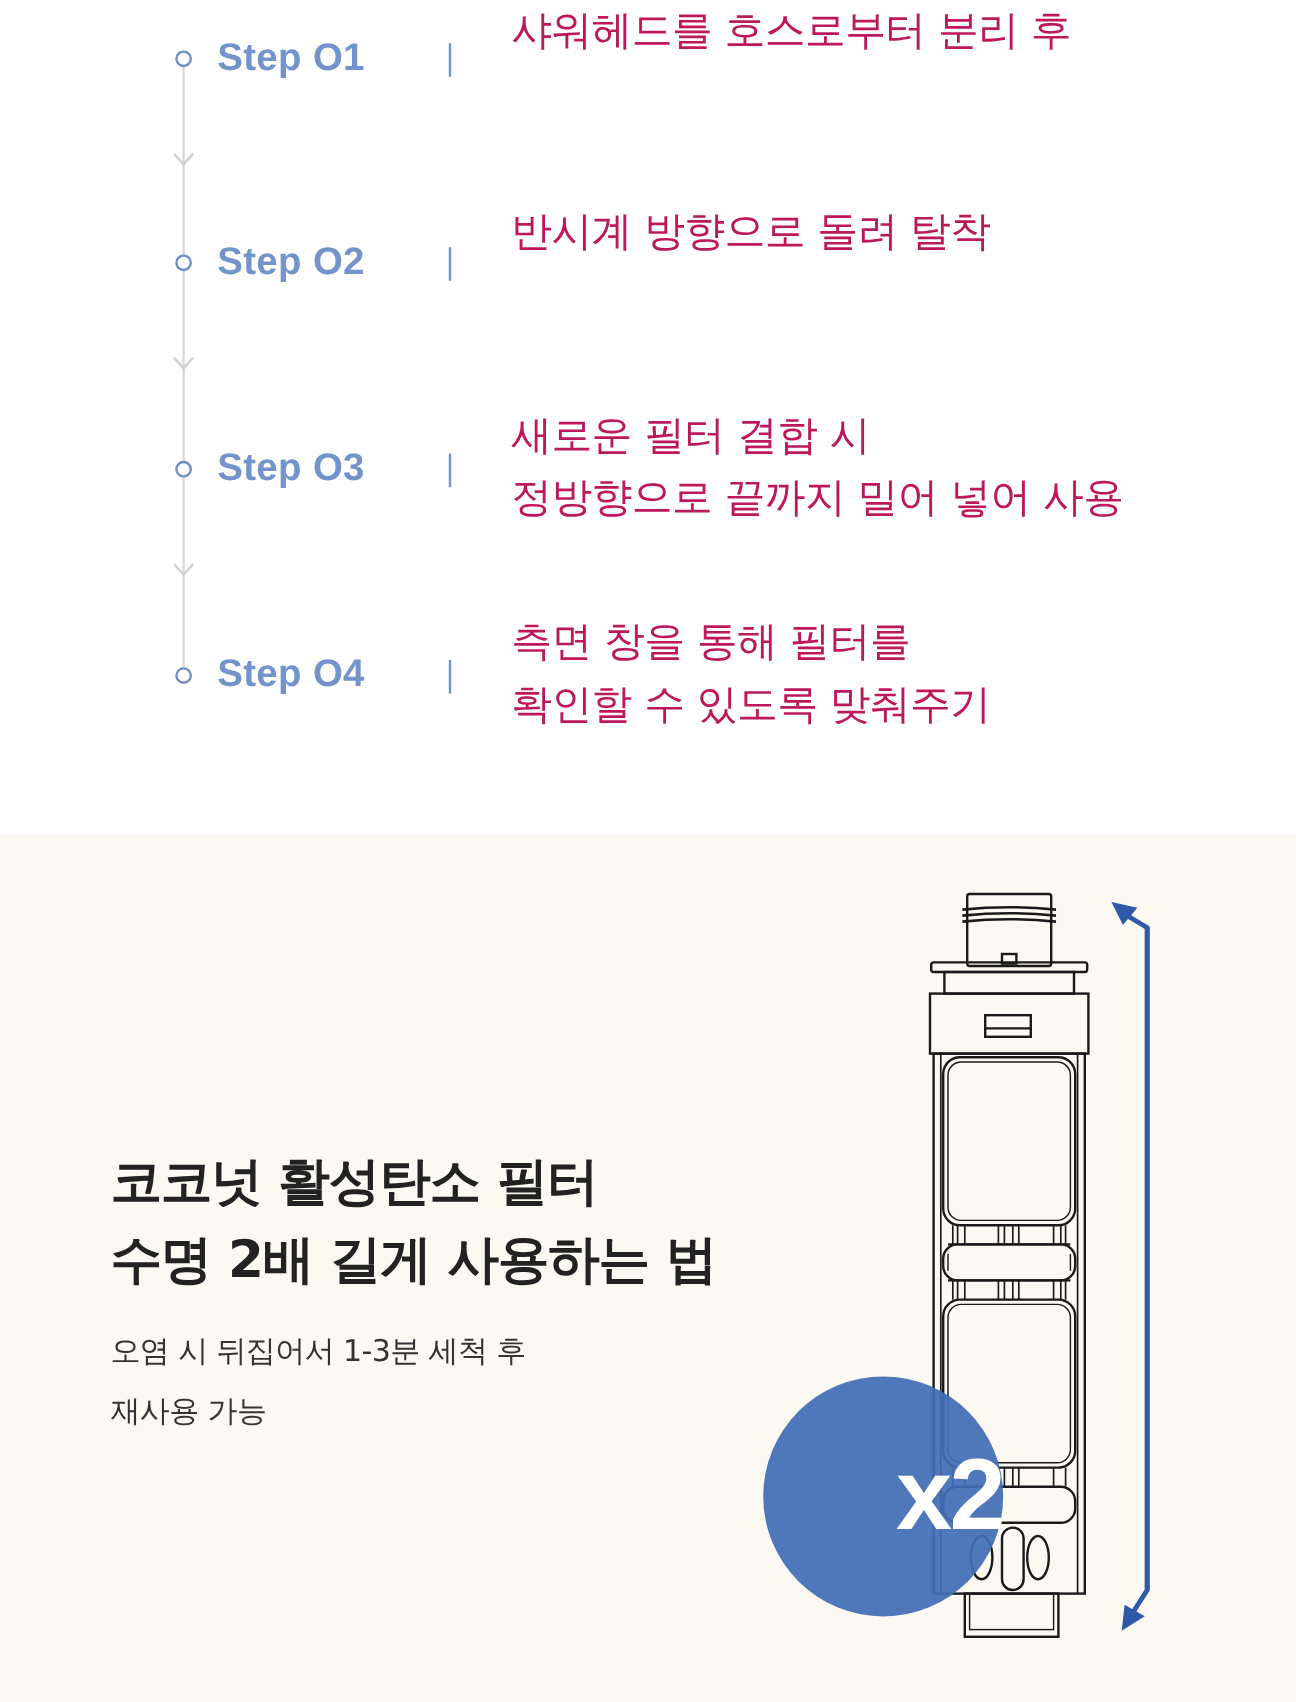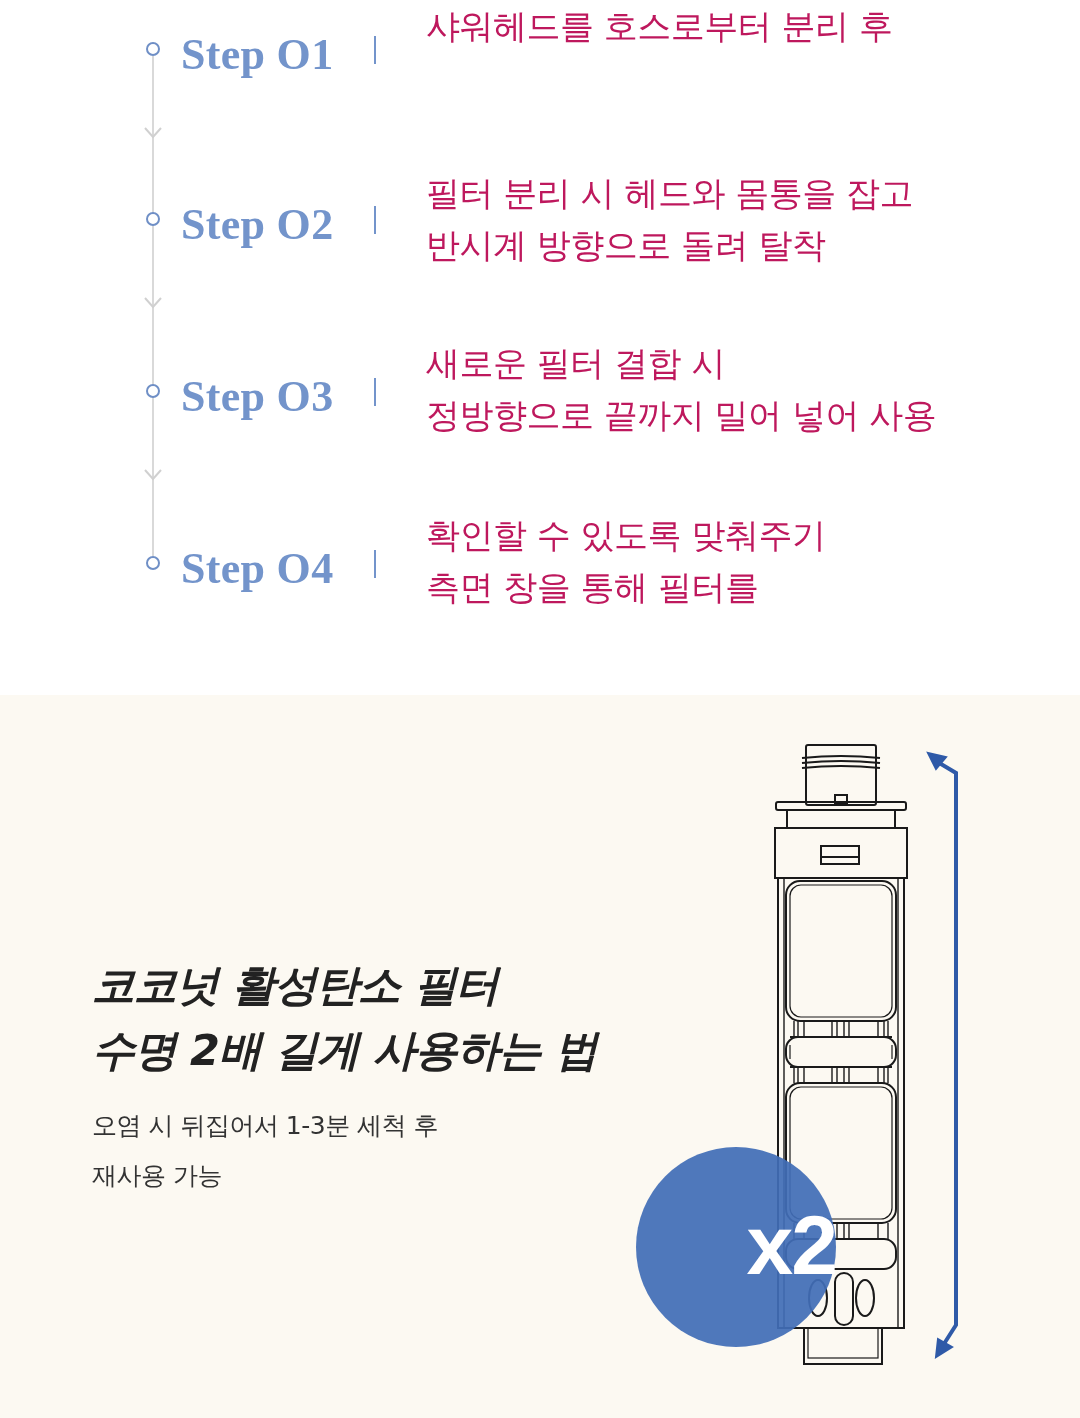--- a/index.html
+++ b/index.html
@@ -13,36 +13,36 @@
     }
     .arrow-chev { position: absolute; left: 143px; width: 20px; height: 14px; }
     .step {
       position: absolute; left: 0; width: 1080px; height: 110px;
     }
     .step .dot {
       position: absolute; left: 146px; width: 14px; height: 14px; border: 2px solid #6f8fc6;
       border-radius: 50%; background: #fff;
     }
     .step .label {
-      position: absolute; left: 181px; font-family: Liberation Serif, serif; font-weight: 700;
-      font-size: 44px; color: #7394cb; letter-spacing: 0.3px; white-space: nowrap;
+      position: absolute; left: 181px; font-family: Liberation Sans, sans-serif; font-weight: 700;
+      font-size: 32px; color: #7394cb; letter-spacing: 0.3px; white-space: nowrap;
     }
     .step .sep {
       position: absolute; left: 374px; width: 2px; height: 28px; background: #7394cb;
     }
     .step .desc {
       position: absolute; left: 426px; font-size: 34px; line-height: 52px; color: #be185d;
       white-space: nowrap; letter-spacing: -0.5px;
     }
 
     
     .promo { position: absolute; left: 0; top: 695px; width: 1080px; height: 723px; background: #fcf9f2; }
     .promo .title {
       position: absolute; left: 92px; top: 258px; font-size: 43px; line-height: 65px; font-weight: 700;
-      color: #222; letter-spacing: -1px; white-space: nowrap; font-style: italic;
+      color: #222; letter-spacing: -1px; white-space: nowrap;
     }
     .promo .subtitle {
       position: absolute; left: 92px; top: 406px; font-size: 25px; line-height: 50px; color: #333;
       letter-spacing: -0.5px; white-space: nowrap;
     }
     .filter-svg { position: absolute; left: 760px; top: 40px; width: 240px; height: 640px; }
     .badge {
       position: absolute; left: 636px; top: 452px; width: 200px; height: 200px; border-radius: 50%;
       background: rgba(66, 110, 183, 0.93); display: flex; align-items: center; justify-content: flex-end;
     }
@@ -74,42 +74,41 @@
     <div class="desc" style="top:0px">
       <div>샤워헤드를 호스로부터 분리 후</div>
     </div>
   </div>
 
   <div class="step" style="top:170px">
     <div class="dot" style="top:42px"></div>
     <div class="label" style="top:29px">Step O2</div>
     <div class="sep" style="top:36px"></div>
     <div class="desc" style="top:-3px">
-      <div>필터 분리 시 헤드와 몸통을 잡고</div>
       <div>반시계 방향으로 돌려 탈착</div>
     </div>
   </div>
 
   <div class="step" style="top:342px">
     <div class="dot" style="top:42px"></div>
     <div class="label" style="top:29px">Step O3</div>
     <div class="sep" style="top:36px"></div>
     <div class="desc" style="top:-5px">
       <div>새로운 필터 결합 시</div>
       <div>정방향으로 끝까지 밀어 넣어 사용</div>
     </div>
   </div>
 
   <div class="step" style="top:514px">
     <div class="dot" style="top:42px"></div>
     <div class="label" style="top:29px">Step O4</div>
     <div class="sep" style="top:36px"></div>
     <div class="desc" style="top:-5px">
+      <div>측면 창을 통해 필터를</div>
       <div>확인할 수 있도록 맞춰주기</div>
-      <div>측면 창을 통해 필터를</div>
     </div>
   </div>
 </section>
 
 <section class="promo">
   <h2 class="title">
     <div>코코넛 활성탄소 필터</div>
     <div>수명 2배 길게 사용하는 법</div>
   </h2>
   <p class="subtitle">

